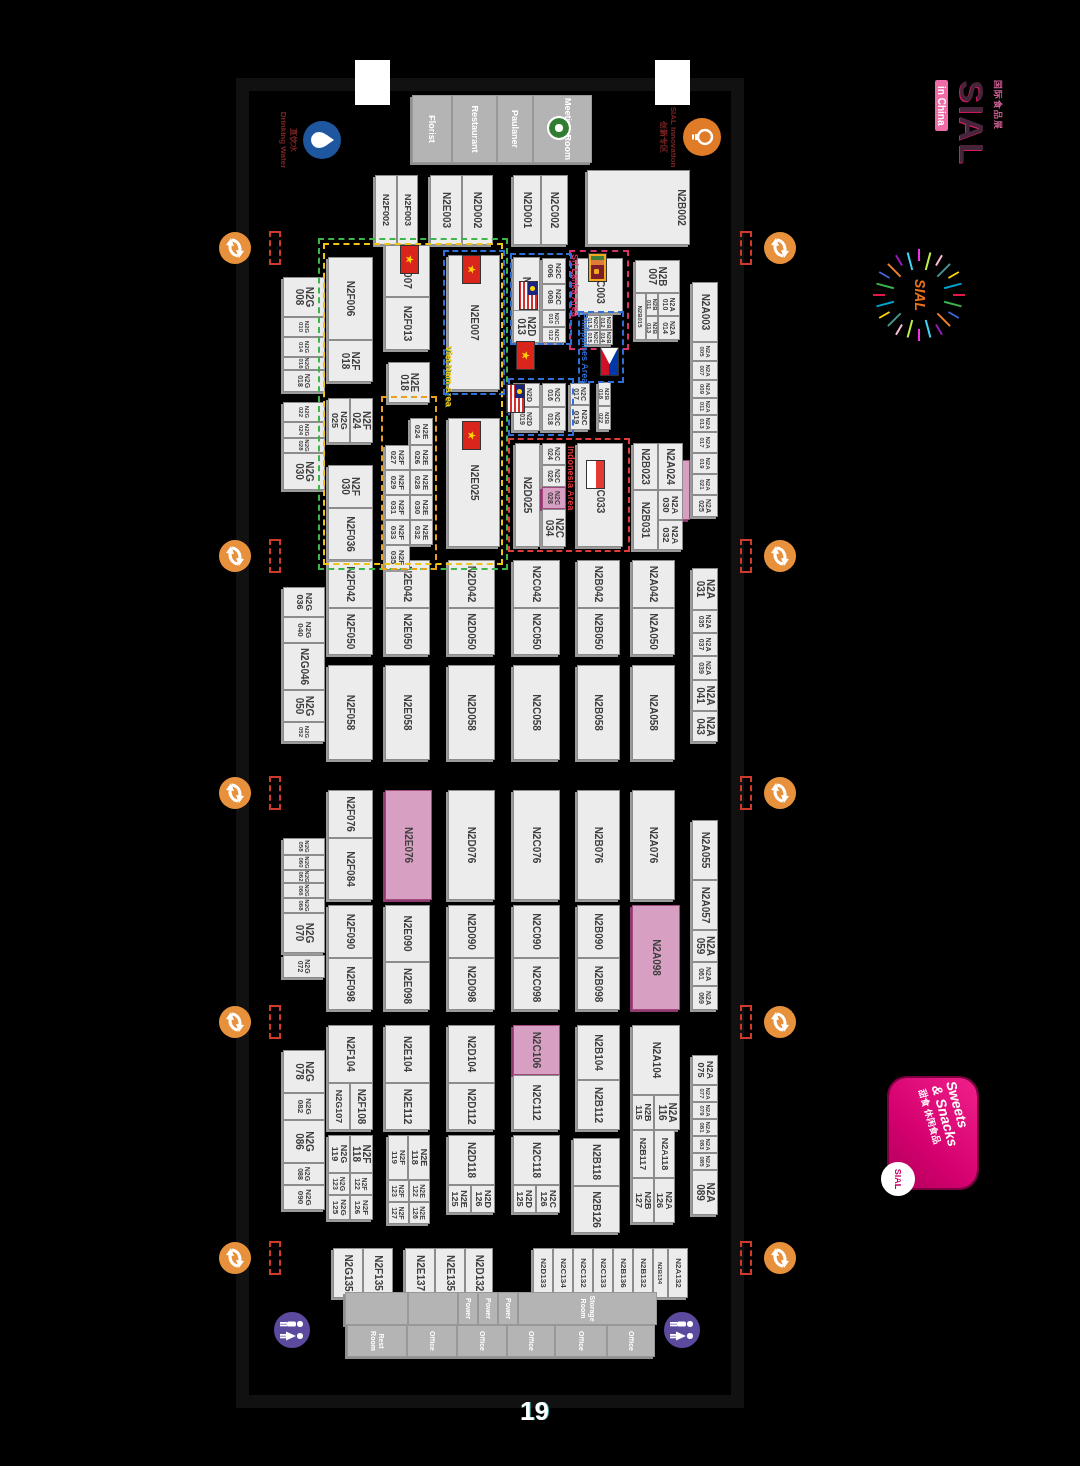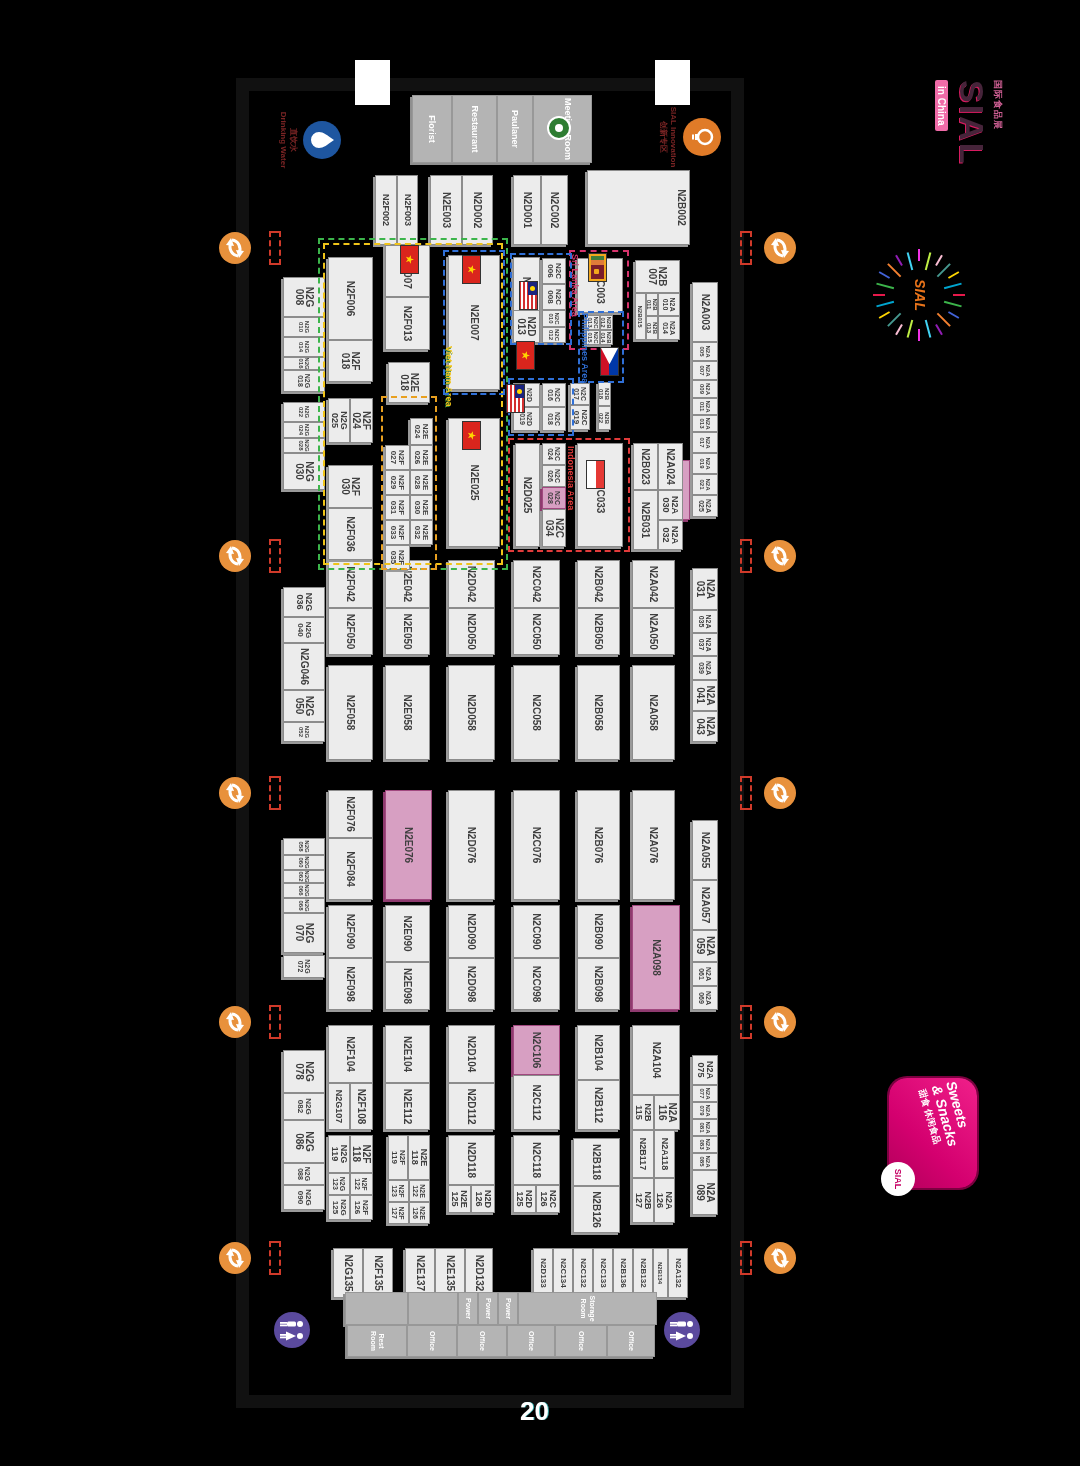--- a/index.html
+++ b/index.html
@@ -941,14 +941,14 @@
     <div class="badge">
       <div class="badge-in">
         <div class="badge-l1">Sweets</div>
         <div class="badge-l2">&amp; Snacks</div>
         <div class="badge-cn">甜食 休闲食品</div>
       </div>
       <div class="badge-corner">SIAL</div>
     </div>
   </div>
 
-  <div class="pagenum">20</div>
+  <div class="pagenum">19</div>
 </div>
 
 </body></html>

